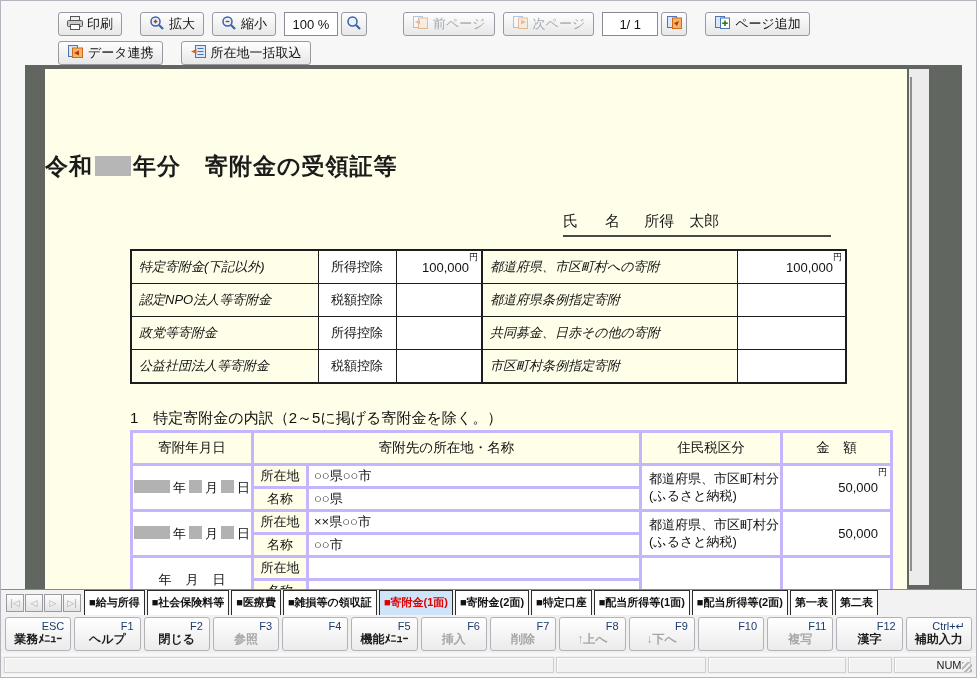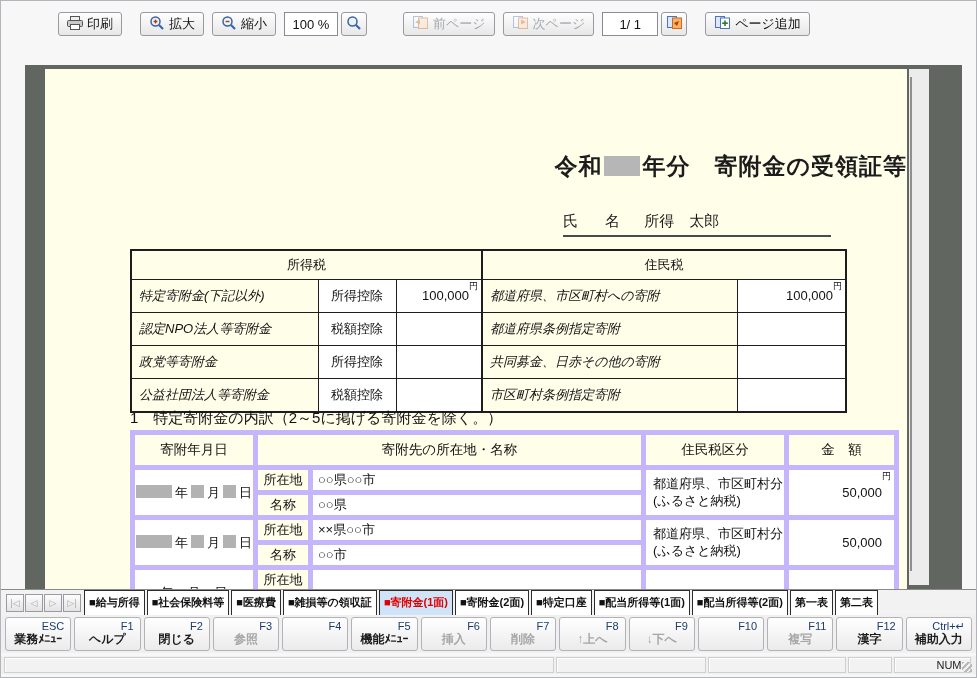--- a/index.html
+++ b/index.html
@@ -20,21 +20,21 @@
             display:inline-flex;align-items:center;justify-content:center;font-size:13px;color:#111;}
   .tb-gap-s{width:8px;}.tb-gap-m{width:18px;}.tb-gap-xs{width:3px;}
   .tb-iconbtn{width:26px;justify-content:center;padding:0;}
 
   
   .viewport{position:absolute;left:24px;top:64px;width:937px;height:524px;background:#626660;}
   .page{position:absolute;left:20px;top:4px;width:862px;height:520px;background:#fffee9;overflow:hidden;}
   .scrollbar{position:absolute;left:884px;top:4px;width:20px;height:516px;background:#ececec;}
   .scroll-thumb{position:absolute;left:1px;top:8px;width:2px;height:494px;background:#8f8f8f;}
 
-  .doc-title{position:absolute;top:82px;left:0;width:100%;text-align:right;
+  .doc-title{position:absolute;top:82px;left:0;width:100%;text-align:left;
              font-size:23px;font-weight:bold;color:#1c1c1c;letter-spacing:1px;}
   .year-redact{display:inline-block;width:36px;height:20px;background:#b6b6b6;vertical-align:-2px;margin:0 2px;}
   .doc-name{position:absolute;top:143px;left:518px;width:268px;border-bottom:2px solid #4a4a4a;
             padding-bottom:4px;font-size:15px;color:#1c1c1c;}
   .doc-name .nm-label{letter-spacing:6px;margin-right:14px;}
 
   table{border-collapse:collapse;}
   .tax-table{position:absolute;left:85px;top:180px;table-layout:fixed;}
   .tax-table td{border:1px solid #1d1d1d;font-size:13px;color:#111;overflow:hidden;white-space:nowrap;}
   .tax-table{border:2px solid #1d1d1d;}
@@ -42,21 +42,21 @@
   .tax-table .row td{height:30px;}
   .cell-label{padding-left:7px;font-style:italic;}
   .cell-type{background:#fff;text-align:center;}
   .cell-amt{background:#fff;position:relative;text-align:right;padding-right:12px;}
   .cell-amt .unit{position:absolute;top:0px;right:3px;font-size:9px;}
   .split-l{border-left:2px solid #1d1d1d !important;}
 
   .section-title{position:absolute;left:85px;top:340px;font-size:15px;color:#111;white-space:nowrap;}
 
   .detail-table{position:absolute;left:85px;top:361px;table-layout:fixed;border:2px solid #1d1d1d;}
-  .detail-table td{border:5px solid #c4b5fd;font-size:13px;color:#111;overflow:hidden;white-space:nowrap;margin-left:8px;}
+  .detail-table td{border:3px solid #c4b5fd;font-size:13px;color:#111;overflow:hidden;white-space:nowrap;margin-left:8px;}
   .detail-table .hdr td{height:28px;text-align:center;font-size:13.5px;}
   .dt-date{background:#fff;text-align:center;}
   .dt-mini{font-size:11px;text-align:center;}
   .dt-val{background:#fff;padding-left:5px;}
   .dt-val-top{border-bottom:1px dashed #555 !important;}
   .dt-cat{background:#fff;font-size:10px;line-height:1.25;padding-left:7px;white-space:normal;}
   .dt-amt{background:#fff;position:relative;text-align:right;padding-right:12px;}
   .dt-amt .unit{position:absolute;top:0px;right:3px;font-size:9px;}
   .dt-row td{height:17px;}
   .redact{display:inline-block;background:#b2b2b2;height:13px;vertical-align:-1px;}
@@ -173,20 +173,41 @@
       <div class="tb-btn">
         <span><svg width="17" height="15" viewBox="0 0 17 15">
               <rect x="1.5" y="1.5" width="9" height="11" fill="#dce8f8" stroke="#4a76b8"></rect>
               <rect x="6.5" y="3" width="9" height="10.5" fill="#fff" stroke="#4a76b8"></rect>
               <line x1="11" y1="5.5" x2="11" y2="11" stroke="#2a7a2a" stroke-width="1.6"></line>
               <line x1="8.2" y1="8.2" x2="13.8" y2="8.2" stroke="#2a7a2a" stroke-width="1.6"></line>
             </svg></span>
         <span>ページ追加</span>
       </div>
     </div>
+    <div class="tb-row tb-row2">
+      <div class="tb-btn">
+        <span><svg width="17" height="15" viewBox="0 0 17 15">
+              <rect x="1.5" y="1.5" width="9" height="11" fill="#dce8f8" stroke="#4a76b8"></rect>
+              <rect x="5.5" y="4" width="10" height="9.5" fill="#f5b26a" stroke="#d06818"></rect>
+              <path d="M7 9 L12 6.5 L12 11.5 Z" fill="#b33c00"></path>
+            </svg></span>
+        <span>データ連携</span>
+      </div>
+      <span class="tb-gap-m"></span>
+      <div class="tb-btn">
+        <span><svg width="17" height="15" viewBox="0 0 17 15">
+              <rect x="5.5" y="1.5" width="10" height="12" fill="#dce8f8" stroke="#4a76b8"></rect>
+              <line x1="7.5" y1="4.5" x2="13.5" y2="4.5" stroke="#4a76b8"></line>
+              <line x1="7.5" y1="7.5" x2="13.5" y2="7.5" stroke="#4a76b8"></line>
+              <line x1="7.5" y1="10.5" x2="13.5" y2="10.5" stroke="#4a76b8"></line>
+              <path d="M1 7.5 L6.5 5 L6.5 10 Z" fill="#d06818"></path>
+            </svg></span>
+        <span>所在地一括取込</span>
+      </div>
+    </div>
   </div>
 
   <div class="viewport">
     <div class="page">
 
       <div class="doc-title">
         <span>令和</span><span class="year-redact"></span><span>年分　寄附金の受領証等</span>
       </div>
 
       <div class="doc-name">
@@ -196,24 +217,20 @@
 
       <table class="tax-table">
         <colgroup>
             <col style="width:187px">
             <col style="width:78px">
             <col style="width:86px">
             <col style="width:255px">
             <col style="width:109px">
           </colgroup>
         <tbody>
-            <tr class="hdr">
-          <td colspan="3">所得税</td>
-          <td colspan="2" class="split-l">住民税</td>
-        </tr>
         <tr class="row">
           <td class="cell-label">特定寄附金(下記以外)</td>
           <td class="cell-type">所得控除</td>
           <td class="cell-amt"><span class="unit">円</span><span>100,000</span></td>
           <td class="cell-label split-l">都道府県、市区町村への寄附</td>
           <td class="cell-amt"><span class="unit">円</span><span>100,000</span></td>
         </tr>
         <tr class="row">
           <td class="cell-label">認定NPO法人等寄附金</td>
           <td class="cell-type">税額控除</td>

